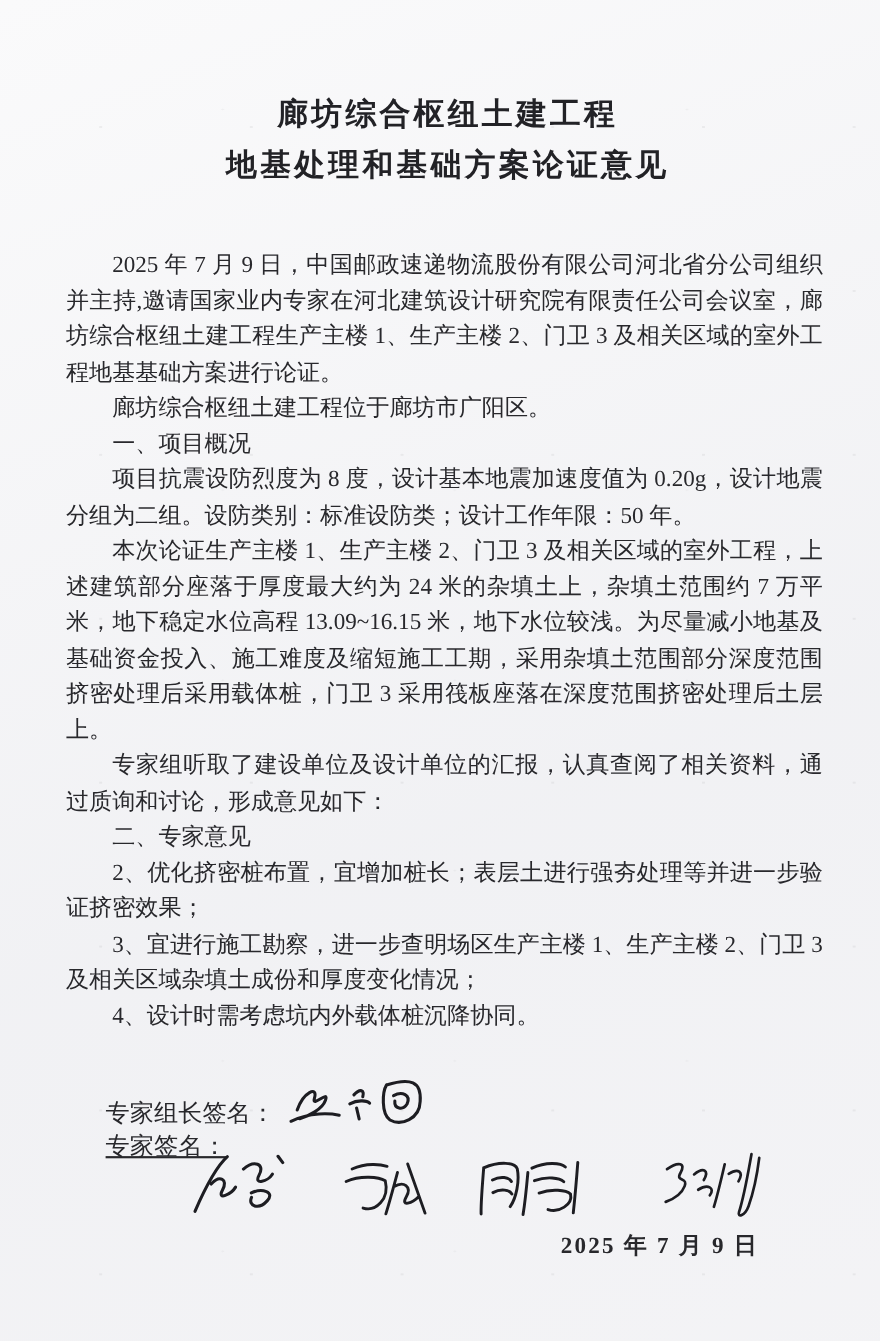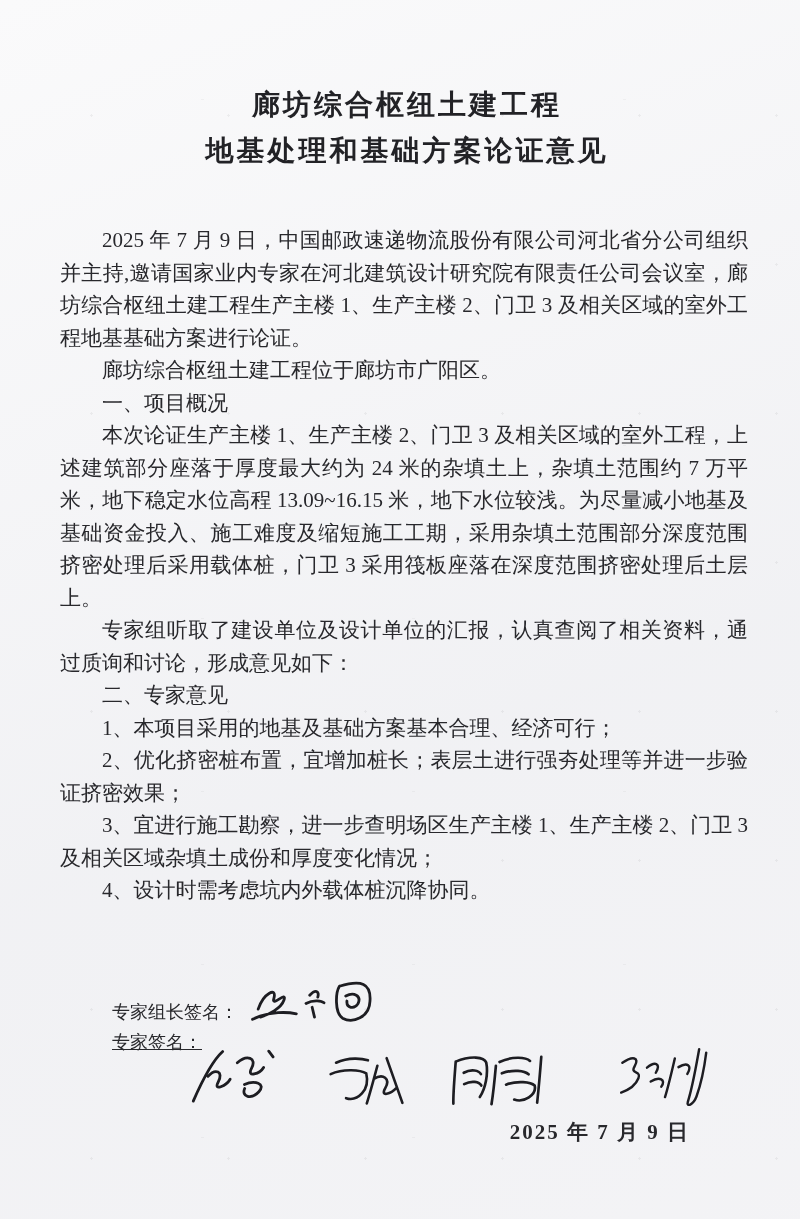--- a/index.html
+++ b/index.html
@@ -40,22 +40,22 @@
   .body-text {
     margin:50px 52px 0 60px;
     font-size:21px;
     line-height:32.5px;
     text-align:justify;
     color:#28282c;
   }
   .body-text p { margin:0; text-indent:2em; }
   .sig-block {
     position:absolute;
-    left:112px; top:975px;
-    font-size:18px;
+    left:96px; top:975px;
+    font-size:22px;
     color:#28282c;
     width:620px;
   }
   .leader-row { display:flex; align-items:flex-end; height:52px; }
   .sig-label { white-space:nowrap; line-height:30px; }
   .sig { stroke:#1d1d22; stroke-width:2.8; fill:none;
          stroke-linecap:round; stroke-linejoin:round; }
   .leader-sig { width:150px; height:60px; margin-left:6px; margin-bottom:-6px; transform:rotate(-2deg); }
   .experts-label-row { margin-top:0; line-height:30px;text-decoration:underline; }
   .experts-row {
@@ -83,24 +83,24 @@
 
   <div class="title-block">
     <h1 class="title-line">廊坊综合枢纽土建工程</h1>
     <h1 class="title-line">地基处理和基础方案论证意见</h1>
   </div>
 
   <div class="body-text">
     <p>2025 年 7 月 9 日，中国邮政速递物流股份有限公司河北省分公司组织并主持,邀请国家业内专家在河北建筑设计研究院有限责任公司会议室，廊坊综合枢纽土建工程生产主楼 1、生产主楼 2、门卫 3 及相关区域的室外工程地基基础方案进行论证。</p>
     <p>廊坊综合枢纽土建工程位于廊坊市广阳区。</p>
     <p>一、项目概况</p>
+    <p>项目抗震设防烈度为 8 度，设计基本地震加速度值为 0.20g，设计地震分组为二组。设防类别：标准设防类；设计工作年限：50 年。</p>
     <p>本次论证生产主楼 1、生产主楼 2、门卫 3 及相关区域的室外工程，上述建筑部分座落于厚度最大约为 24 米的杂填土上，杂填土范围约 7 万平米，地下稳定水位高程 13.09~16.15 米，地下水位较浅。为尽量减小地基及基础资金投入、施工难度及缩短施工工期，采用杂填土范围部分深度范围挤密处理后采用载体桩，门卫 3 采用筏板座落在深度范围挤密处理后土层上。</p>
     <p>专家组听取了建设单位及设计单位的汇报，认真查阅了相关资料，通过质询和讨论，形成意见如下：</p>
     <p>二、专家意见</p>
-    <p>1、本项目采用的地基及基础方案基本合理、经济可行；</p>
     <p>2、优化挤密桩布置，宜增加桩长；表层土进行强夯处理等并进一步验证挤密效果；</p>
     <p>3、宜进行施工勘察，进一步查明场区生产主楼 1、生产主楼 2、门卫 3 及相关区域杂填土成份和厚度变化情况；</p>
     <p>4、设计时需考虑坑内外载体桩沉降协同。</p>
   </div>
 
   <div class="sig-block">
 
     <div class="leader-row">
       <span class="sig-label">专家组长签名：</span>
       <svg class="sig leader-sig" viewBox="0 0 150 60">

